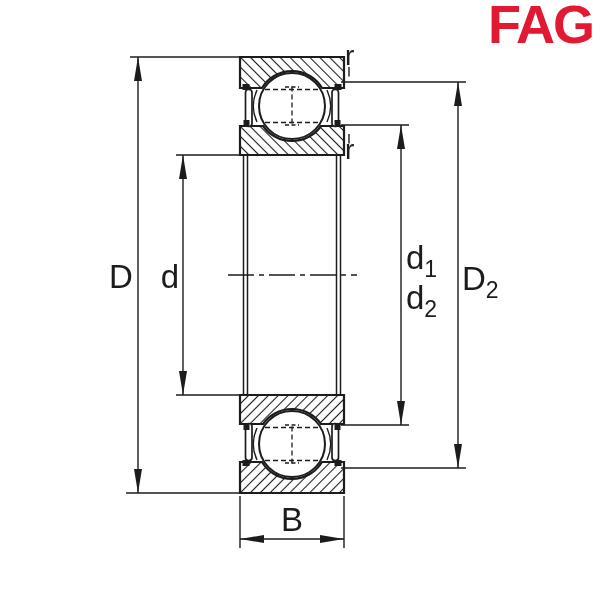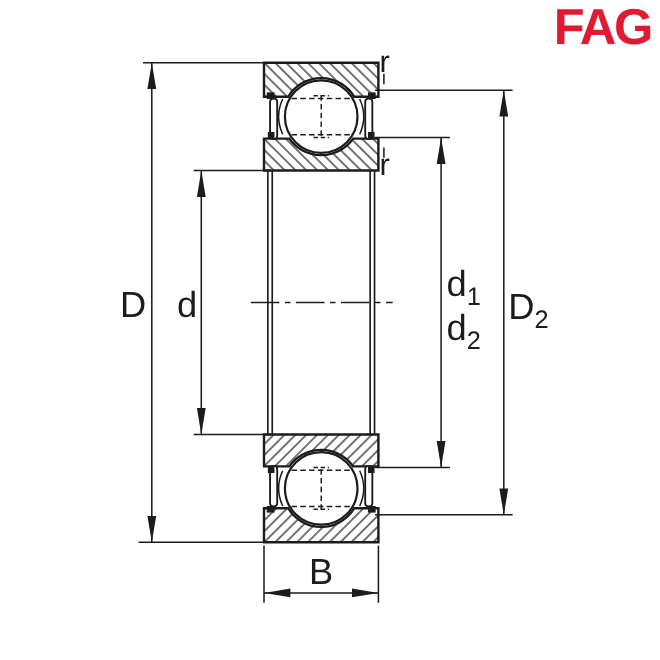--- a/index.html
+++ b/index.html
@@ -1,20 +1,20 @@
 <!DOCTYPE html>
 <html><head>
 <meta charset="utf-8">
 <style>
   html,body{margin:0;padding:0;}
   body{width:600px;height:600px;background:#ffffff;overflow:hidden;
        font-family:"Liberation Sans", sans-serif;}
   .stage{position:relative;width:600px;height:600px;background:#ffffff;}
   .logo{position:absolute;left:488px;top:2px;width:104px;height:44px;
-        color:#e11932;font-weight:bold;font-size:46px;line-height:44px;
+        color:#e11932;font-weight:bold;font-size:54px;line-height:44px;
         text-align:right;letter-spacing:-2px;
         font-family:"Liberation Sans", sans-serif;}
   svg{position:absolute;left:0;top:0;}
   svg text{font-family:"Liberation Sans", sans-serif;fill:#1c1c1c;}
   .lbl{font-size:33px;}
   .sub{font-size:23px;}
   .rlbl{font-size:28px;}
 </style>
 </head>
 <body>

